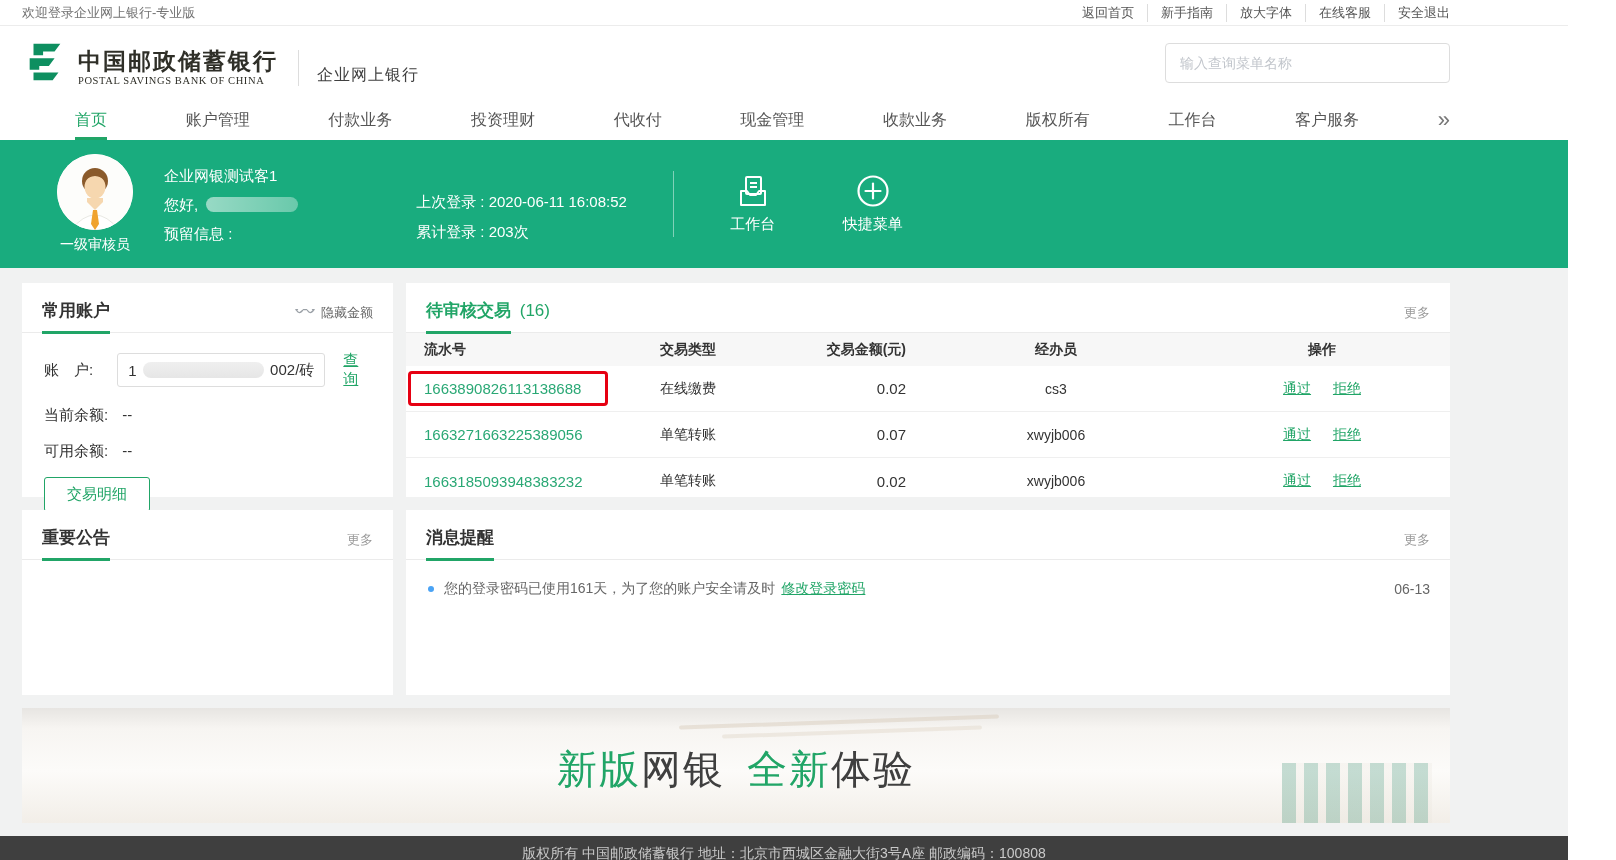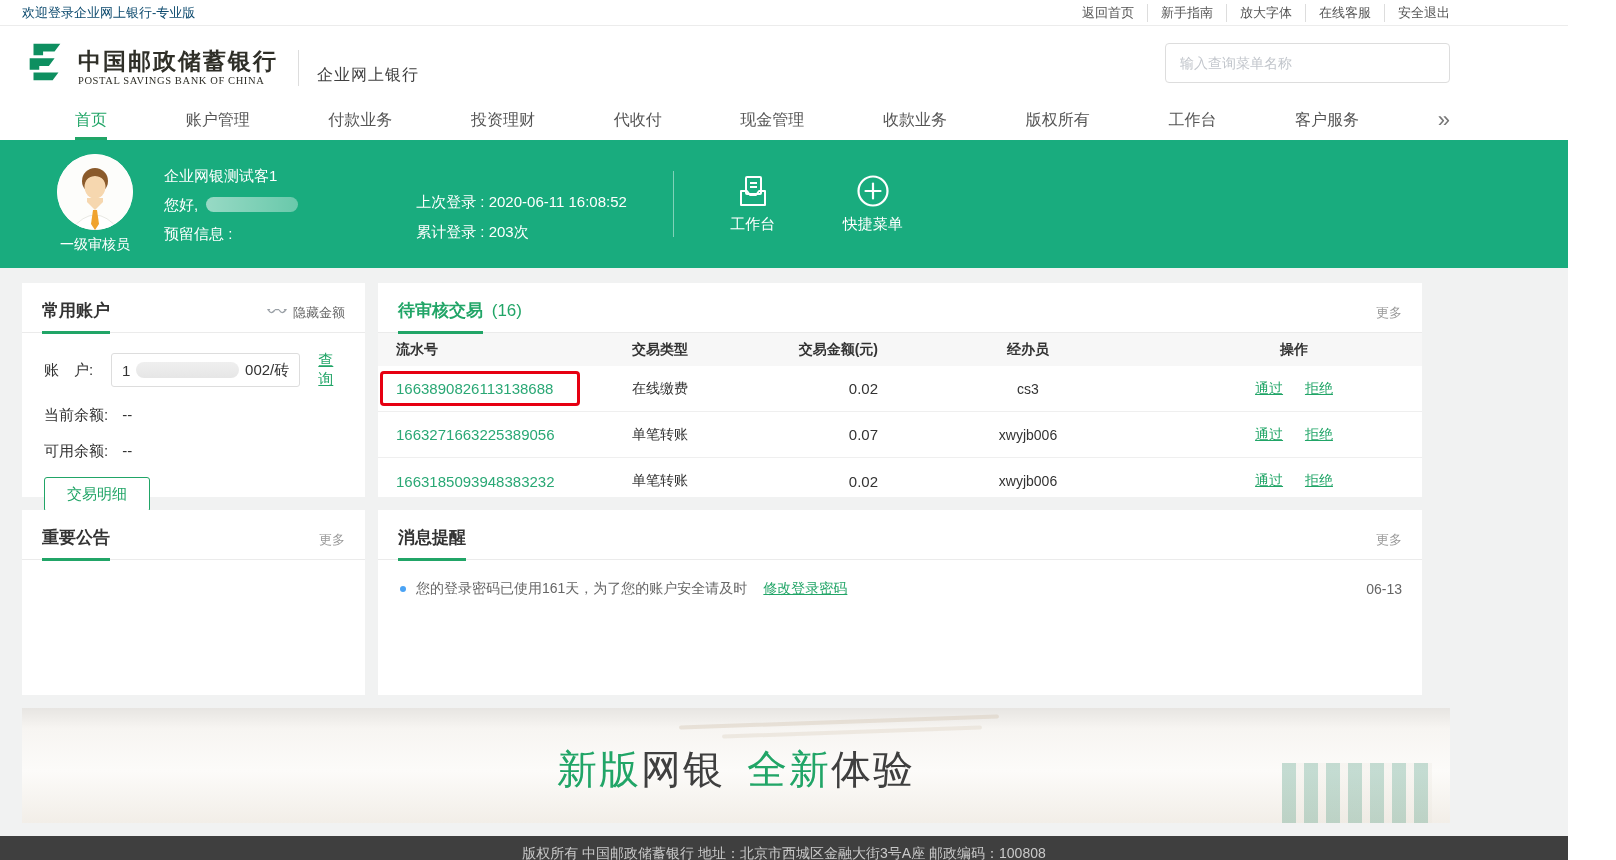--- a/index.html
+++ b/index.html
@@ -3,21 +3,21 @@
 <meta charset="utf-8">
 <style>
   * { margin:0; padding:0; box-sizing:border-box; }
   html,body { width:1616px; height:860px; overflow:hidden; background:#fff;
     font-family:"Liberation Sans","DejaVu Sans",sans-serif; color:#333; }
   .page { width:1568px; height:100%; background:#fff; }
   .inner { width:1428px; margin-left:22px; display:flex; align-items:center; justify-content:space-between; }
 
   
   .topbar { height:26px; border-bottom:1px solid #ececec; background:#fff; display:flex; align-items:center; }
-  .topbar .welcome { font-size:13px; color:#0c4a6e; }
+  .topbar .welcome { font-size:13px; color:#737373; }
   .toplinks { display:flex; align-items:center; }
   .toplinks a { font-size:13px; color:#555; text-decoration:none; padding:0 13px; cursor:pointer; }
   .toplinks a + a { border-left:1px solid #ddd; }
   .toplinks a:last-child { padding-right:0; }
 
   
   .header { height:74px; background:#fff; display:flex; align-items:center; }
   .logo-group { display:flex; align-items:flex-end; }
   .logo-mark { width:46px; height:46px; margin-right:10px; }
   .logo-cn { font-family:"Liberation Serif","DejaVu Serif",serif; font-weight:bold; font-size:23px; color:#2f2f28; letter-spacing:2px; line-height:26px; }
@@ -47,21 +47,21 @@
   .login-info { margin-left:118px; font-size:15px; line-height:30px; align-self:center; margin-top:26px; }
   .hero-divider { width:1px; height:66px; background:rgba(255,255,255,.45); margin:0 44px 0 46px; }
   .shortcut { width:70px; text-align:center; cursor:pointer; margin-right:50px; }
   .shortcut svg { display:block; margin:0 auto; }
   .shortcut-label { font-size:15px; margin-top:7px; white-space:nowrap; }
 
   
   .content { background:#f1f2f2; padding:15px 0 13px 22px; }
   .row { display:flex; gap:13px; margin-bottom:13px; }
   .card { background:#fff; }
-  .card-left { width:343px; }
+  .card-left { width:371px; }
   .card-right { width:1044px; }
   .h214 { height:214px; }
   .h185 { height:185px; }
   .card-head { display:flex; justify-content:space-between; align-items:flex-end; padding:16px 20px 10px 20px; border-bottom:1px solid #ebebeb; position:relative; }
   .card-title { font-size:17px; font-weight:bold; color:#333; }
   .card-title.green { color:#21a567; }
   .card-title .count { font-weight:normal; margin-left:4px; }
   .head-underline { position:absolute; left:20px; bottom:-2px; height:3px; background:#21a567; }
   .w85 { width:85px; } .w68 { width:68px; }
   .more-link { font-size:13px; color:#999; text-decoration:none; cursor:pointer; }
@@ -94,21 +94,21 @@
   .serial-link { color:#2aa875; text-decoration:none; font-size:15px; cursor:pointer; }
   .redbox { display:inline-block; border:3px solid #e60012; border-radius:4px; min-width:200px; padding:6px 13px; margin:-9px 0 -9px -16px; }
   .action-link { color:#21a567; text-decoration:underline; cursor:pointer; }
   .action-link + .action-link { margin-left:18px; }
   .amount-val { color:#333; font-size:15px; }
 
   
   .msg-body { padding:20px 20px 0 22px; }
   .msg-row { display:flex; align-items:center; font-size:14px; color:#666; }
   .msg-bullet { width:6px; height:6px; border-radius:50%; background:#4aa3f5; margin-right:10px; flex:none; }
-  .msg-link { color:#21a567; text-decoration:underline; cursor:pointer; margin-left:16px; }
+  .msg-link { color:#21a567; text-decoration:underline; cursor:pointer; margin-left:6px; }
   .msg-date { margin-left:auto; color:#666; }
 
   
   .promo { width:1428px; height:115px; margin-top:2px; position:relative; overflow:hidden;
     background:linear-gradient(180deg,#e7e5e2 0%,#f7f5f2 18%,#fcfbf9 55%,#f2eee8 100%); }
   .promo .pencil { position:absolute; top:12px; left:46%; width:320px; height:4px; background:#d9cdbd; opacity:.5; transform:rotate(-2deg); border-radius:2px; }
   .promo .pencil2 { top:22px; left:49%; width:260px; opacity:.35; }
   .promo .books { position:absolute; right:18px; bottom:0; width:150px; height:60px; opacity:.25;
     background:repeating-linear-gradient(90deg,#1b7d5c 0 14px,#e8e3da 14px 22px); }
   .promo-text { position:absolute; left:0; right:0; top:50%; transform:translateY(-44%); text-align:center;

